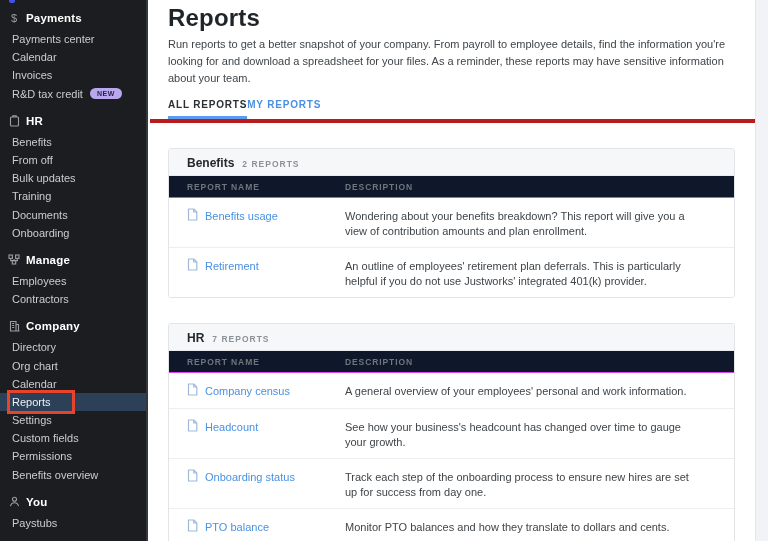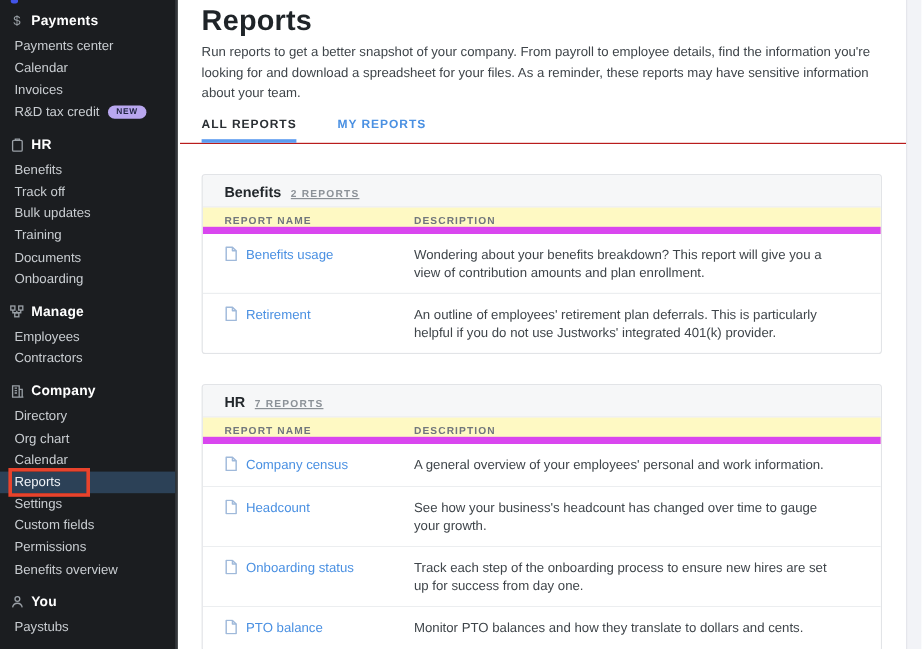--- a/index.html
+++ b/index.html
@@ -28,35 +28,35 @@
     border:3px solid #e8432c; pointer-events:none; }
 
   
   .main { position:absolute; left:150px; top:0; width:605px; height:541px;
     background:#fff; padding:6px 20px 0 18px; }
   .page-title { font-size:24px; line-height:24px; font-weight:800; color:#1f2428;
     letter-spacing:.2px; }
   .page-desc { margin-top:6px; font-size:11px; line-height:17px; color:#3f454a;
     max-width:578px; }
   .tabs { margin:4px -20px 0 -18px; padding:0 20px 0 18px;
-    border-bottom:1px solid #b91c1c; display:flex; gap:34px; }
+    border-bottom:4px solid #b91c1c; display:flex; }
   .tab { font-size:10px; font-weight:bold; letter-spacing:.8px; padding:8px 0 6px;
     cursor:pointer; border-bottom:3px solid transparent; }
   .tab.active { color:#2a2f34; border-bottom-color:#5c9cf0; }
   .tab.inactive { color:#4a90e2; }
 
   .card { margin-top:25px; border:1px solid #e2e4e7; border-radius:3px;
     background:#fff; overflow:hidden; }
   .card-head { display:flex; align-items:baseline; background:#f6f7f8;
     border-bottom:1px solid #e9ebee; padding:7px 18px 6px; height:27px; }
   .group-name { font-size:12px; font-weight:bold; color:#23282c; }
   .group-count { font-size:8.5px; font-weight:bold; color:#8b9197;
-    letter-spacing:1px; margin-left:8px;text-decoration:underline; }
-  .col-head { display:grid; grid-template-columns:158px 1fr; background:#fef9c3;
-    border-bottom:6px solid #d946ef; padding:6px 18px 5px; height:22px; }
+    letter-spacing:1px; margin-left:8px; }
+  .col-head { display:grid; grid-template-columns:158px 1fr; background:#0f172a;
+    border-bottom:1px solid #d946ef; padding:6px 18px 5px; height:22px; }
   .col-label { font-size:8.5px; font-weight:bold; color:#70767c; letter-spacing:.9px; }
   .row { display:grid; grid-template-columns:158px 1fr; padding:8px 18px;
     min-height:36px; border-bottom:1px solid #eceef0; background:#fff; }
   .row:last-child { border-bottom:none; }
   .cell-name { display:flex; align-items:flex-start; padding-top:2px; }
   .report-link { display:inline-flex; align-items:center; gap:7px; color:#4a90e2;
     font-size:11px; text-decoration:none; cursor:pointer; }
   .doc-icon { flex:0 0 auto; }
   .cell-desc { font-size:11px; line-height:15px; color:#3f454a; padding-right:14px;
     padding-top:3px; }
@@ -108,21 +108,21 @@
               </svg>
             </span>
       <span class="side-label">HR</span>
     </div>
     <ul class="side-items">
             <li class="side-item">
     <span class="item-label">Benefits</span>
 
   </li>
             <li class="side-item">
-    <span class="item-label">Track off</span>
+    <span class="item-label">From off</span>
 
   </li>
             <li class="side-item">
     <span class="item-label">Bulk updates</span>
 
   </li>
             <li class="side-item">
     <span class="item-label">Training</span>
 
   </li>

